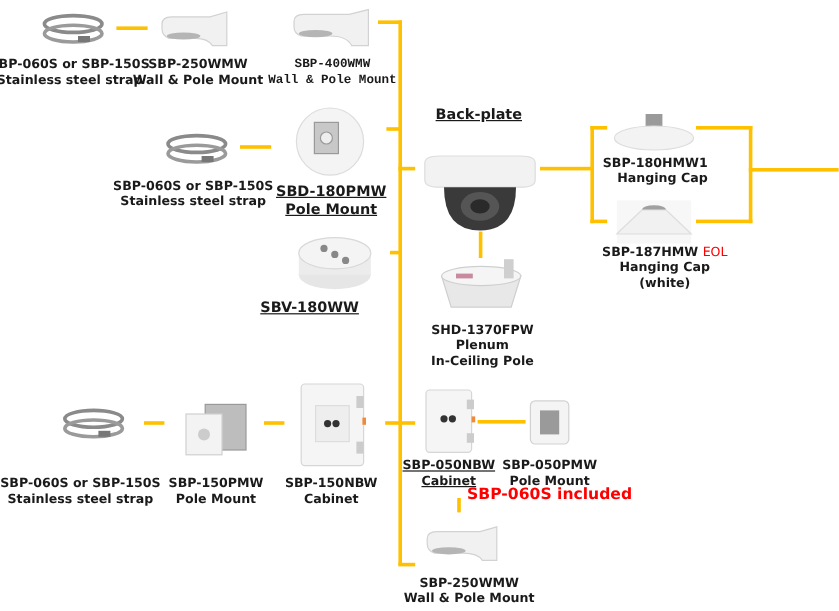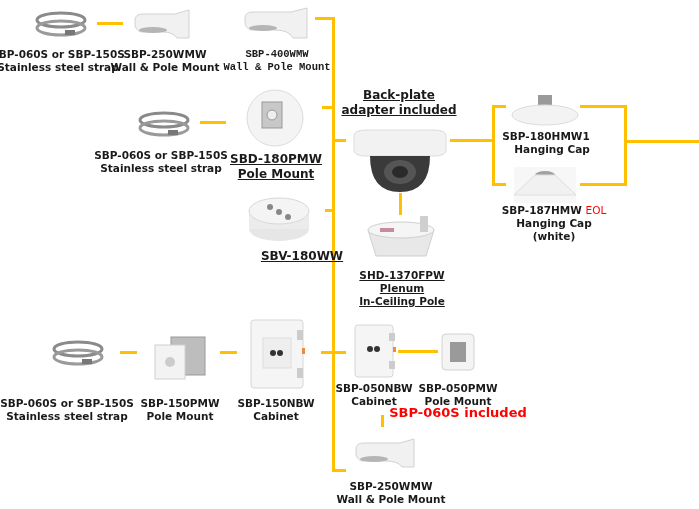--- a/index.html
+++ b/index.html
@@ -195,30 +195,29 @@
 
 <div class="label" style="left:161px;top:149px;">
   <span>SBP-060S or SBP-150S</span>
   <span>Stainless steel strap</span>
 </div>
 <div class="label big" style="left:276px;top:152px;">
   <span>SBD-180PMW</span>
   <span>Pole Mount</span>
 </div>
 
-<div class="label big" style="left:258px;top:249px;margin-left:44px;">
+<div class="label big" style="left:258px;top:249px;">
   <span>SBV-180WW</span>
 </div>
 
 <div class="label big" style="left:399px;top:88px;">
   <span>Back-plate</span>
-  <span>adapter included</span>
-</div>
-
-<div class="label" style="left:402px;top:269px;text-decoration:underline;">
+</div>
+
+<div class="label" style="left:402px;top:269px;">
   <span>SHD-1370FPW</span>
   <span>Plenum</span>
   <span>In-Ceiling Pole</span>
 </div>
 
 <div class="label" style="left:546px;top:130px;text-align:right;">
   <span>SBP-180HMW1</span>
   <span>Hanging Cap</span>
 </div>
 <div class="label" style="left:554px;top:204px;">
@@ -233,21 +232,21 @@
 </div>
 <div class="label" style="left:180px;top:397px;">
   <span>SBP-150PMW</span>
   <span>Pole Mount</span>
 </div>
 <div class="label" style="left:276px;top:397px;">
   <span>SBP-150NBW</span>
   <span>Cabinet</span>
 </div>
 
-<div class="label" style="left:374px;top:382px;">
+<div class="label" style="left:374px;top:382px;text-decoration:underline;">
   <span>SBP-050NBW</span>
   <span>Cabinet</span>
 </div>
 <div class="label" style="left:458px;top:382px;">
   <span>SBP-050PMW</span>
   <span>Pole Mount</span>
   <span class="small-red">SBP-060S included</span>
 </div>
 
 <div class="label" style="left:391px;top:480px;">

